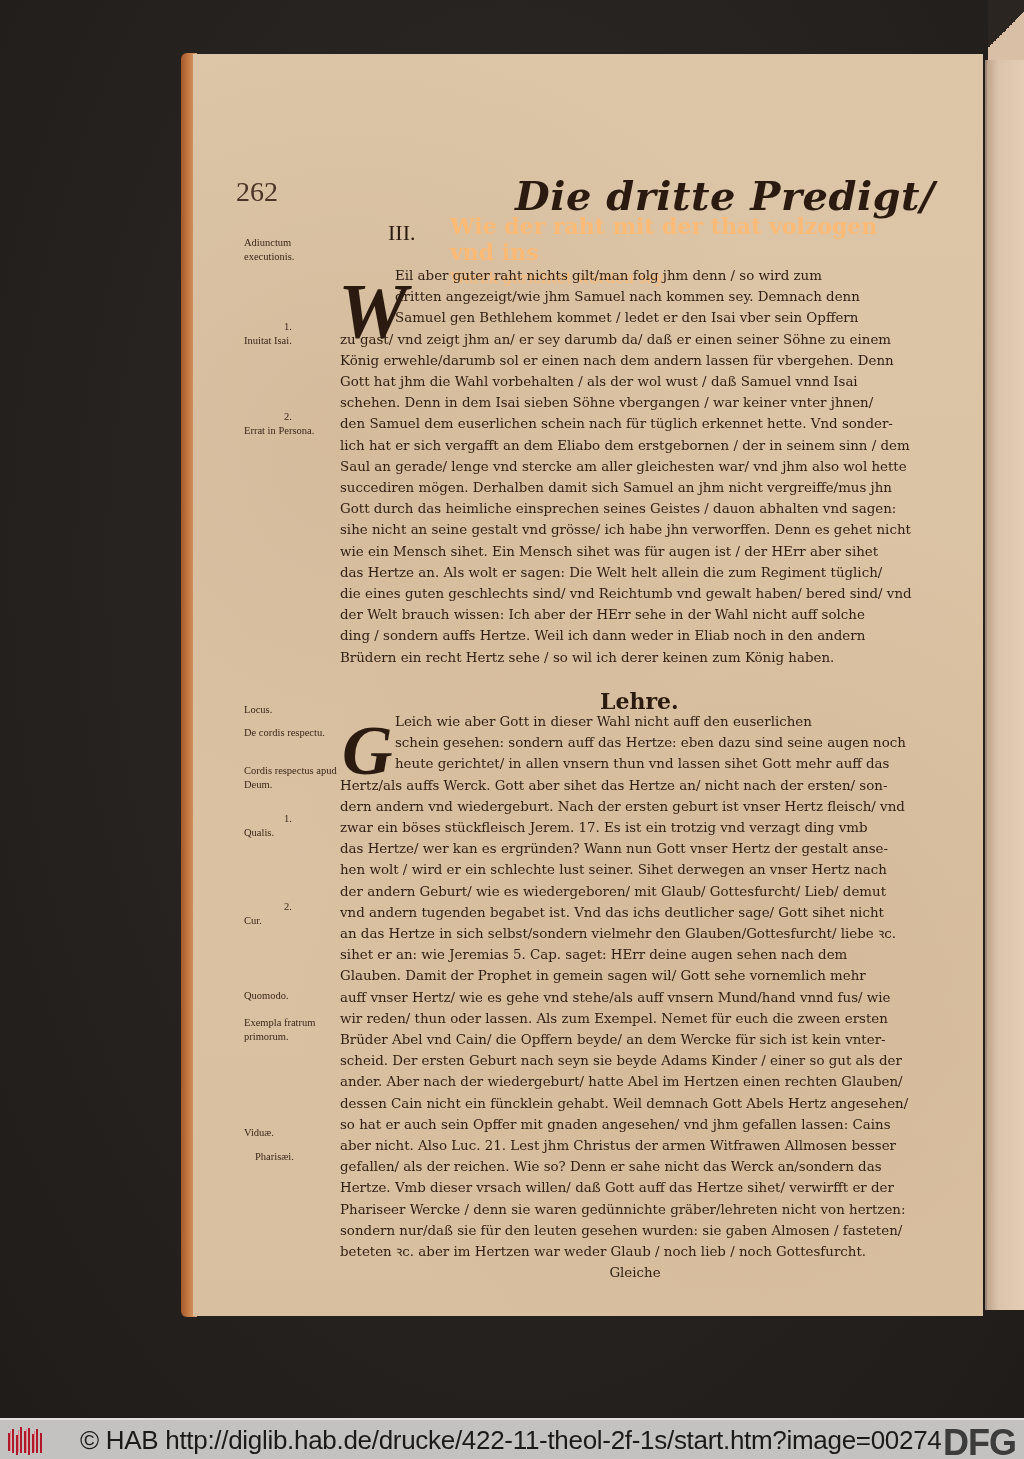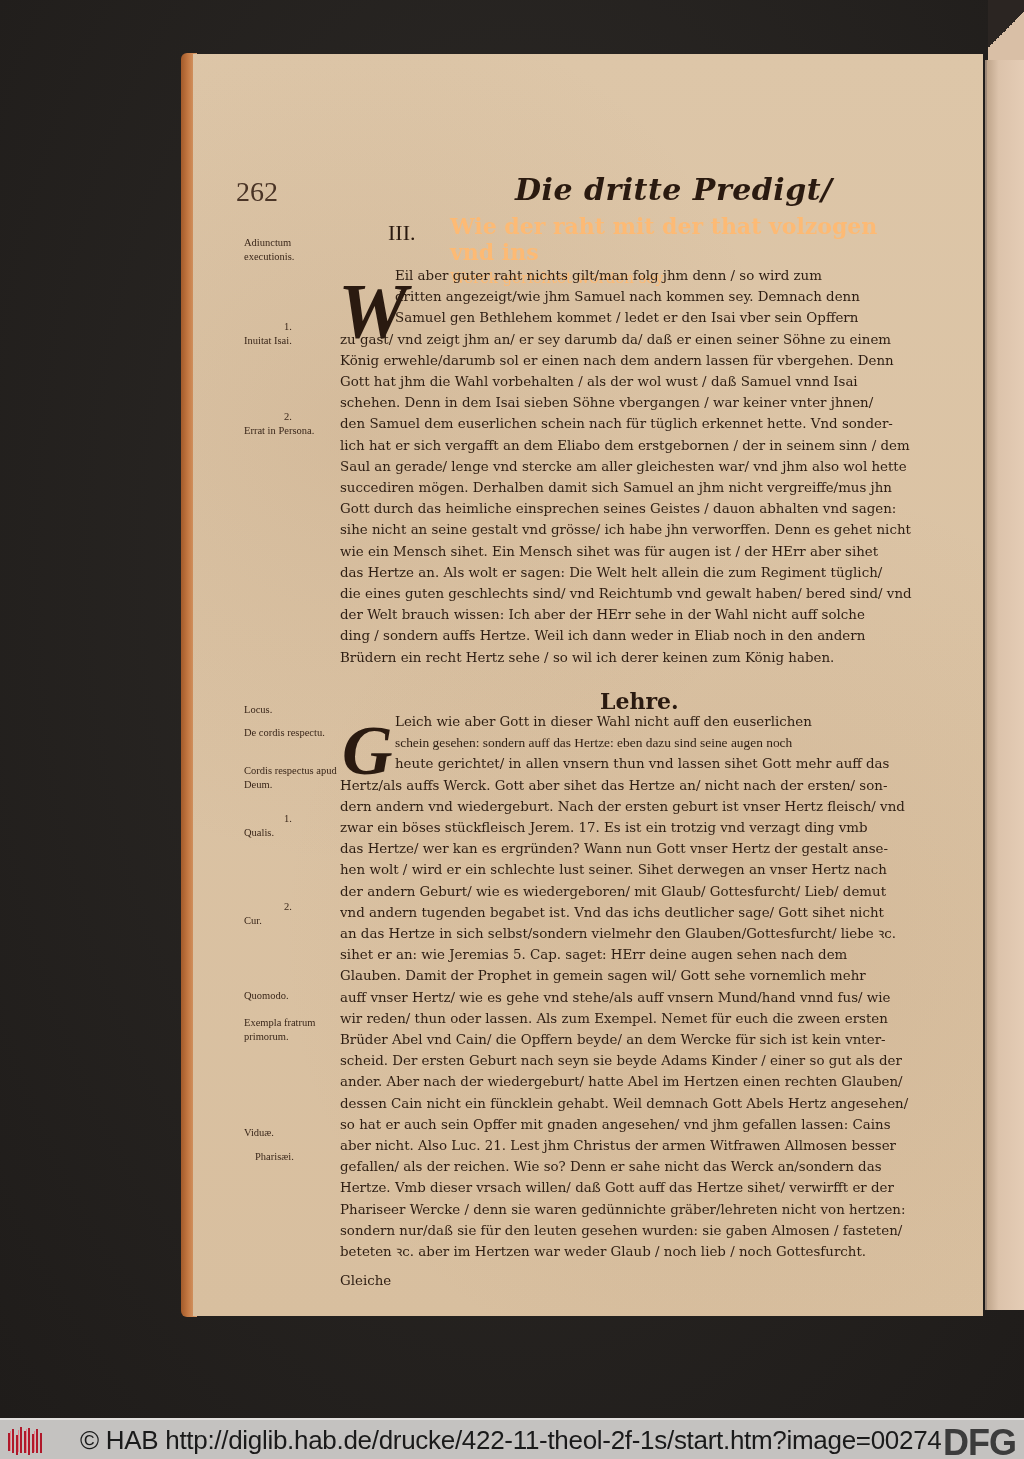--- a/index.html
+++ b/index.html
@@ -29,21 +29,21 @@
     position:absolute; left:985px; top:60px; width:39px; height:1250px;
     background:linear-gradient(90deg,#bfa58b 0%,#dcc3ab 30%,#e5cdb6 100%);
     border-left:2px solid #9c8878;
   }
   .next-page-shadow {
     position:absolute; left:988px; top:0; width:36px; height:60px;
     background:linear-gradient(135deg,#2b2522 50%,#d9bfa6 50%);
   }
 
   .pagenum { position:absolute; left:236px; top:176px; font-size:28px; color:#4a3426; font-family:"Liberation Serif", serif; }
-  .running-head { position:absolute; left:515px; top:172px; font-size:30px; color:#2a1a10; font-weight:bold; font-style:italic; font-family:"DejaVu Serif", serif; letter-spacing:0.5px; }
+  .running-head { position:absolute; left:515px; top:172px; font-size:40px; color:#2a1a10; font-weight:bold; font-style:italic; font-family:"DejaVu Serif", serif; letter-spacing:0.5px; }
 
   .section-num { position:absolute; left:388px; top:220px; font-size:22px; color:#2a1a10; font-family:"Liberation Serif", serif; }
   .section-title { position:absolute; left:450px; top:213px; width:470px; font-size:22px; color:#fdba74; font-weight:bold; text-align:left; line-height:26px; font-family:"DejaVu Serif", serif; }
   .section-title .sub { font-size:15px; font-weight:normal; display:block; }
 
   .body-text {
     position:absolute; left:340px; width:600px;
     font-size:13.4px; line-height:21.2px; color:#2d1d12;
     font-family:"DejaVu Serif", serif;
     text-align:justify;
@@ -117,21 +117,21 @@
   <span class="line">die eines guten geschlechts sind/ vnd Reichtumb vnd gewalt haben/ bered sind/ vnd</span>
   <span class="line">der Welt brauch wissen: Ich aber der HErr sehe in der Wahl nicht auff solche</span>
   <span class="line">ding / sondern auffs Hertze. Weil ich dann weder in Eliab noch in den andern</span>
   <span class="line">Brüdern ein recht Hertz sehe / so wil ich derer keinen zum König haben.</span>
 </div>
 
 <div class="lehre">Lehre.</div>
 <div class="dropcap" style="left:342px; top:712px; font-size:70px;">G</div>
 <div class="body-text" style="top:711px;">
   <span class="line" style="padding-left:55px;">Leich wie aber Gott in dieser Wahl nicht auff den euserlichen</span>
-  <span class="line" style="padding-left:55px;font-family:Liberation Serif, serif;">schein gesehen: sondern auff das Hertze: eben dazu sind seine augen noch</span>
+  <span class="line" style="padding-left:55px;">schein gesehen: sondern auff das Hertze: eben dazu sind seine augen noch</span>
   <span class="line" style="padding-left:55px;">heute gerichtet/ in allen vnsern thun vnd lassen sihet Gott mehr auff das</span>
   <span class="line">Hertz/als auffs Werck. Gott aber sihet das Hertze an/ nicht nach der ersten/ son-</span>
   <span class="line">dern andern vnd wiedergeburt. Nach der ersten geburt ist vnser Hertz fleisch/ vnd</span>
   <span class="line">zwar ein böses stückfleisch Jerem. 17. Es ist ein trotzig vnd verzagt ding vmb</span>
   <span class="line">das Hertze/ wer kan es ergründen? Wann nun Gott vnser Hertz der gestalt anse-</span>
   <span class="line">hen wolt / wird er ein schlechte lust seiner. Sihet derwegen an vnser Hertz nach</span>
   <span class="line">der andern Geburt/ wie es wiedergeboren/ mit Glaub/ Gottesfurcht/ Lieb/ demut</span>
   <span class="line">vnd andern tugenden begabet ist. Vnd das ichs deutlicher sage/ Gott sihet nicht</span>
   <span class="line">an das Hertze in sich selbst/sondern vielmehr den Glauben/Gottesfurcht/ liebe ꝛc.</span>
   <span class="line">sihet er an: wie Jeremias 5. Cap. saget: HErr deine augen sehen nach dem</span>
@@ -142,21 +142,21 @@
   <span class="line">scheid. Der ersten Geburt nach seyn sie beyde Adams Kinder / einer so gut als der</span>
   <span class="line">ander. Aber nach der wiedergeburt/ hatte Abel im Hertzen einen rechten Glauben/</span>
   <span class="line">dessen Cain nicht ein füncklein gehabt. Weil demnach Gott Abels Hertz angesehen/</span>
   <span class="line">so hat er auch sein Opffer mit gnaden angesehen/ vnd jhm gefallen lassen: Cains</span>
   <span class="line">aber nicht. Also Luc. 21. Lest jhm Christus der armen Witfrawen Allmosen besser</span>
   <span class="line">gefallen/ als der reichen. Wie so? Denn er sahe nicht das Werck an/sondern das</span>
   <span class="line">Hertze. Vmb dieser vrsach willen/ daß Gott auff das Hertze sihet/ verwirfft er der</span>
   <span class="line">Phariseer Wercke / denn sie waren gedünnichte gräber/lehreten nicht von hertzen:</span>
   <span class="line">sondern nur/daß sie für den leuten gesehen wurden: sie gaben Almosen / fasteten/</span>
   <span class="line">beteten ꝛc. aber im Hertzen war weder Glaub / noch lieb / noch Gottesfurcht.</span>
-  <span class="line" style="text-align:left; padding-right:10px;margin-top:8px;">Gleiche</span>
+  <span class="line" style="text-align:center; padding-right:10px;">Gleiche</span>
 </div>
 
 <div class="margin-note" style="top:236px;">
   <span>Adiunctum executionis.</span>
 </div>
 <div class="margin-note" style="top:320px;">
   <span class="num">1.</span>
   <span>Inuitat Isai.</span>
 </div>
 <div class="margin-note" style="top:410px;">

